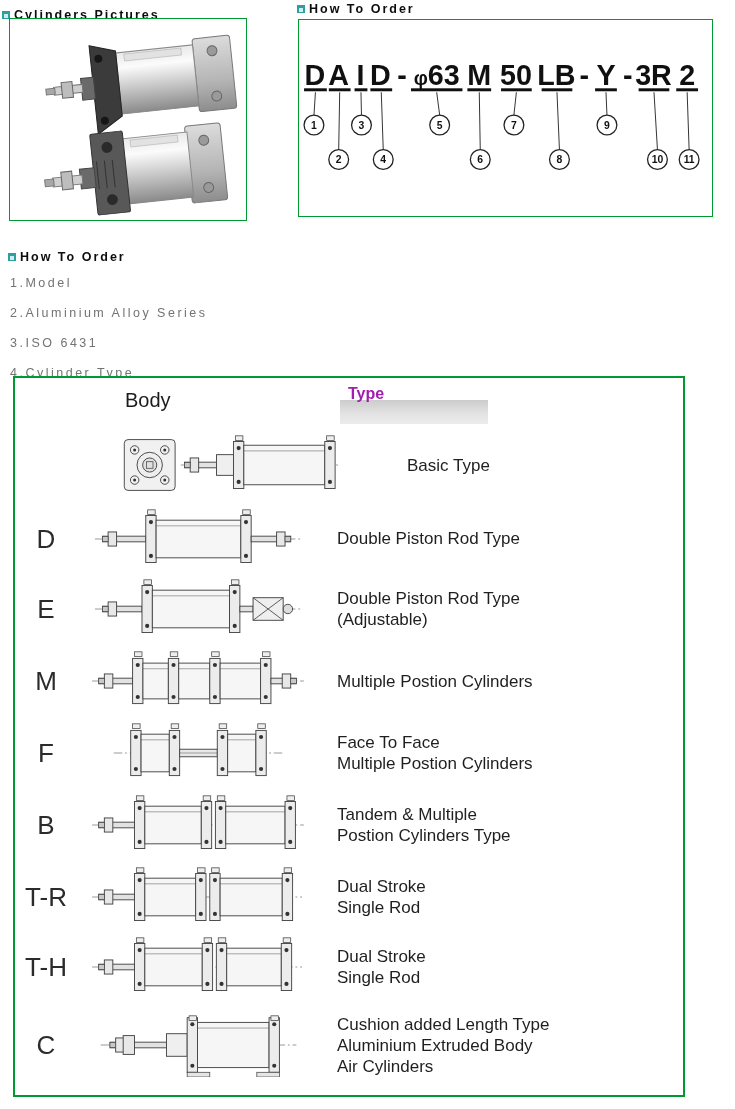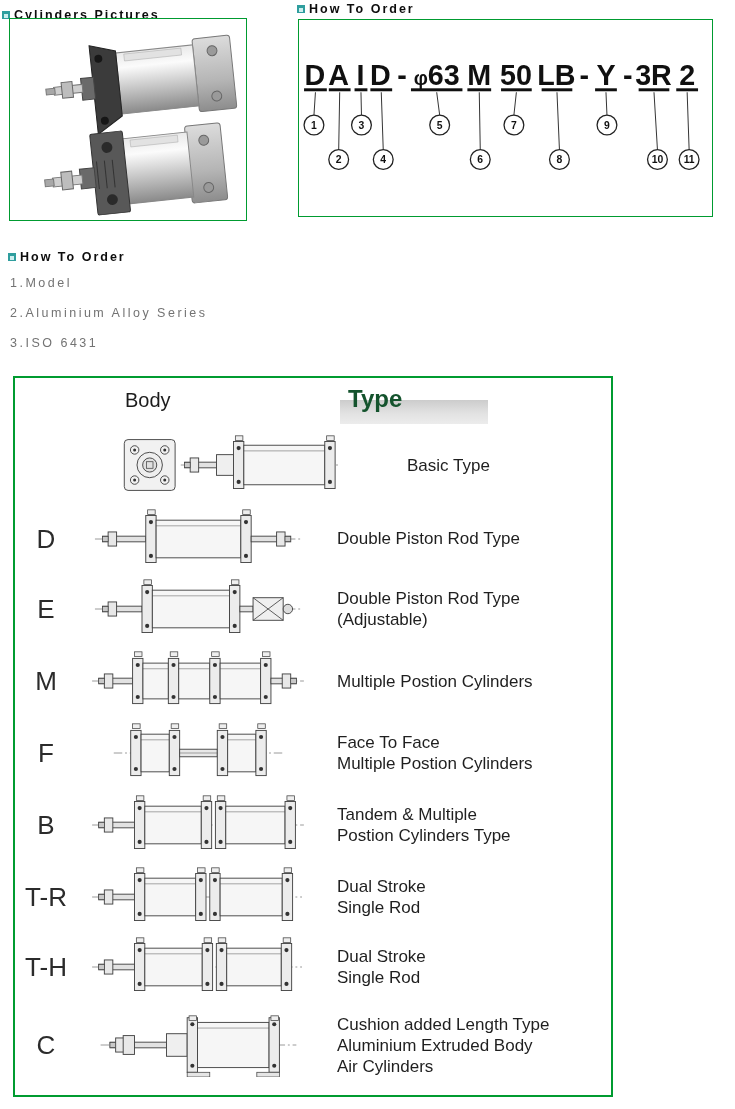--- a/index.html
+++ b/index.html
@@ -13,31 +13,31 @@
   }
   .bullet{
     width:8px;height:8px;background:#2f9e9e;margin-right:4px;flex:none;position:relative;
   }
   .bullet::after{
     content:"";position:absolute;left:2px;top:3px;width:4px;height:4px;background:#cdeeee;
   }
   .gbox{position:absolute;border:1px solid #009b30;background:#fff;box-sizing:border-box;}
   #box-pictures{left:9px;top:18px;width:238px;height:203px;}
   #box-order{left:298px;top:19px;width:415px;height:198px;}
-  #box-table{left:13px;top:376px;width:600px;height:721px;border-width:2px;}
+  #box-table{left:13px;top:376px;width:672px;height:721px;border-width:2px;}
   #order-list{
     position:absolute;left:10px;top:268px;font-size:12.5px;letter-spacing:2.5px;color:#737373;
   }
   #order-list .li{height:30px;display:flex;align-items:center;white-space:nowrap;}
   .tbl-hdr-body{position:absolute;left:110px;top:11px;font-size:20px;color:#1c1c1c;}
   .type-bar{
     position:absolute;left:325px;top:22px;width:148px;height:24px;
     background:linear-gradient(180deg,#cccccc 0%,#e2e2e2 55%,#ececec 100%);
   }
-  .tbl-hdr-type{position:absolute;left:333px;top:7px;font-size:24px;font-weight:bold;color:#14532d;}
+  .tbl-hdr-type{position:absolute;left:333px;top:7px;font-size:16px;font-weight:bold;color:#a21caf;}
   #rows{position:absolute;left:0;top:48px;width:100%;}
   .trow{display:grid;grid-template-columns:62px 218px 1fr;align-items:center;}
   .tletter{font-size:26px;color:#2b2b2b;text-align:center;line-height:1;}
   .tdraw{padding-left:10px;}
   .tdraw svg{display:block;}
   .ttype{font-size:17px;line-height:21px;color:#1f1f1f;padding-left:42px;}
   svg text.code{
     font-family:"Liberation Sans",sans-serif;font-weight:bold;font-size:29px;fill:#101010;
   }
   svg text.cnum{
@@ -171,20 +171,21 @@
 
 <div class="sec-hdr" style="left:8px;top:250px;">
   <span class="bullet"></span>
   <span>How To Order</span>
 </div>
 
 <div id="order-list">
     <div class="li">1.Model</div>
     <div class="li">2.Aluminium Alloy Series</div>
     <div class="li">3.ISO 6431</div>
+    <div class="li">4.Cylinder Type</div>
   </div>
 
 <div class="gbox" id="box-table">
   <div class="tbl-hdr-body">Body</div>
   <div class="type-bar"></div>
   <div class="tbl-hdr-type">Type</div>
   <div id="rows">
   <div class="trow" style="height: 78px; gap: 35px;">
     <div class="tletter"></div>
     <div class="tdraw">

